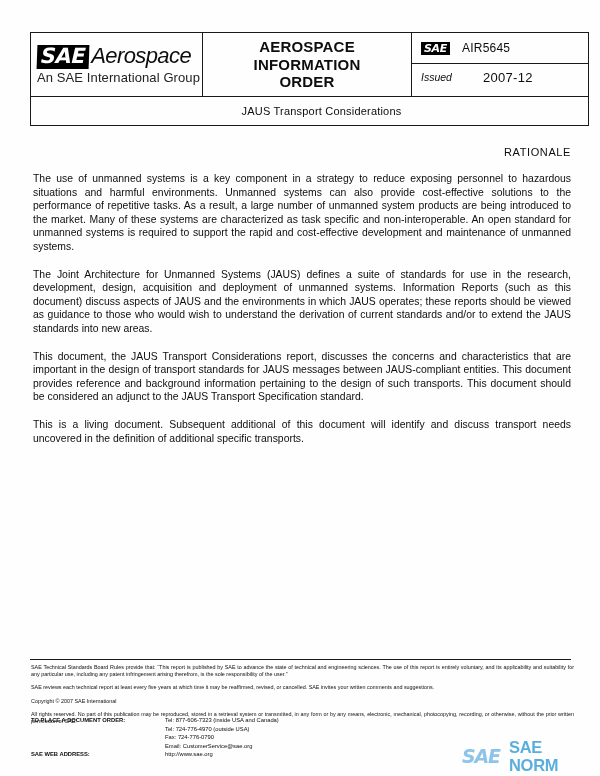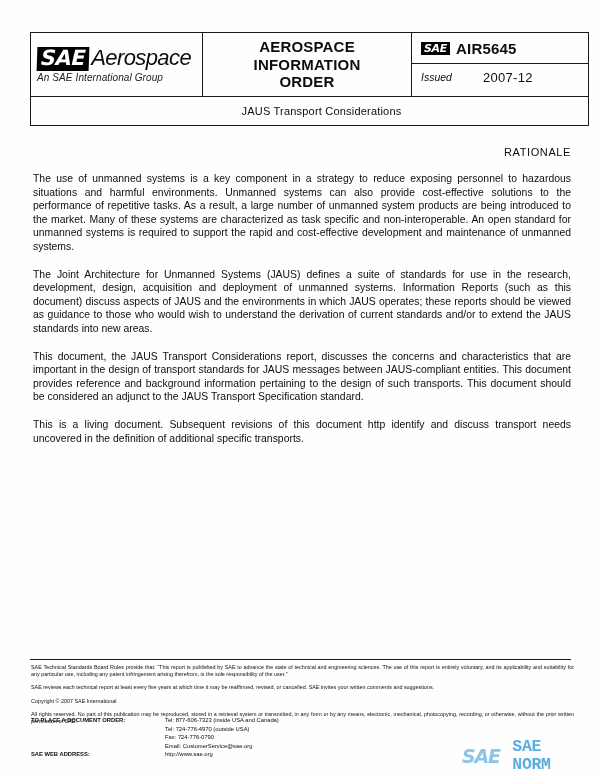--- a/index.html
+++ b/index.html
@@ -66,24 +66,24 @@
     box-sizing: border-box;
   }
   .doc-issued-row {
     height: 26px;
     display: flex;
     align-items: center;
     padding-left: 9px;
     box-sizing: border-box;
   }
   .doc-number {
-    font-size: 15px;
-    font-weight: bold;
+    font-size: 12px;
+    font-weight: normal;
     letter-spacing: 0.2px;
-    margin-left: 6px;
+    margin-left: 12px;
   }
   .issued-label {
     font-size: 10.5px;
     width: 62px;
     font-style: italic;
   }
   .issued-value {
     font-size: 13px;
     letter-spacing: 0.3px;
   }
@@ -119,22 +119,21 @@
     font-family: "DejaVu Sans", sans-serif;
   }
   .sae-aero {
     font-style: italic;
     font-size: 22px;
     letter-spacing: -0.6px;
     margin-left: 2px;
     font-family: "Liberation Sans", sans-serif;
   }
   .sae-sub {
-    font-style: italic;
-    font-size: 10px;
+    font-size: 13px;
     margin-top: 2px;
     letter-spacing: 0.1px;
     color: #222;
   }
   .sae-mini-mark {
     display: inline-block;
     background: #000;
     color: #fff;
     font-weight: bold;
     font-style: italic;
@@ -243,21 +242,21 @@
   .norm-mark-text {
     font-family: "DejaVu Sans", sans-serif;
     font-weight: bold;
     font-style: italic;
     font-size: 19px;
     line-height: 20px;
     letter-spacing: -1.2px;
     color: #8dc4e8;
   }
   .norm-word {
-    font-family: Liberation Mono, monospace;
+    font-family: Liberation Sans, sans-serif;
     font-weight: bold;
     font-size: 16.5px;
     line-height: 18px;
     letter-spacing: -0.3px;
     color: #5aaede;
     margin-left: 5px;
   }
   .norm-sub-row {
     display: flex;
     align-items: center;
@@ -323,21 +322,21 @@
     </tr>
   </tbody>
     </table>
 
   <div class="rationale-heading">RATIONALE</div>
 
   <div class="body-text">
     <p>The use of unmanned systems is a key component in a strategy to reduce exposing personnel to hazardous situations and harmful environments. Unmanned systems can also provide cost-effective solutions to the performance of repetitive tasks. As a result, a large number of unmanned system products are being introduced to the market. Many of these systems are characterized as task specific and non-interoperable. An open standard for unmanned systems is required to support the rapid and cost-effective development and maintenance of unmanned systems.</p>
     <p>The Joint Architecture for Unmanned Systems (JAUS) defines a suite of standards for use in the research, development, design, acquisition and deployment of unmanned systems. Information Reports (such as this document) discuss aspects of JAUS and the environments in which JAUS operates; these reports should be viewed as guidance to those who would wish to understand the derivation of current standards and/or to extend the JAUS standards into new areas.</p>
     <p>This document, the JAUS Transport Considerations report, discusses the concerns and characteristics that are important in the design of transport standards for JAUS messages between JAUS-compliant entities. This document provides reference and background information pertaining to the design of such transports. This document should be considered an adjunct to the JAUS Transport Specification standard.</p>
-    <p>This is a living document. Subsequent revisions of this document http identify and discuss transport needs uncovered in the definition of additional specific transports.</p>
+    <p>This is a living document. Subsequent additional of this document will identify and discuss transport needs uncovered in the definition of additional specific transports.</p>
   </div>
 
   <div class="footer-rule"></div>
 
   <div class="footer">
     <p class="legal-quote">SAE Technical Standards Board Rules provide that: “This report is published by SAE to advance the state of technical and engineering sciences. The use of this report is entirely voluntary, and its applicability and suitability for any particular use, including any patent infringement arising therefrom, is the sole responsibility of the user.”</p>
     <p class="review">SAE reviews each technical report at least every five years at which time it may be reaffirmed, revised, or cancelled. SAE invites your written comments and suggestions.</p>
     <p class="copyright">Copyright © 2007 SAE International</p>
     <p class="rights">All rights reserved. No part of this publication may be reproduced, stored in a retrieval system or transmitted, in any form or by any means, electronic, mechanical, photocopying, recording, or otherwise, without the prior written permission of SAE.</p>
   </div>

